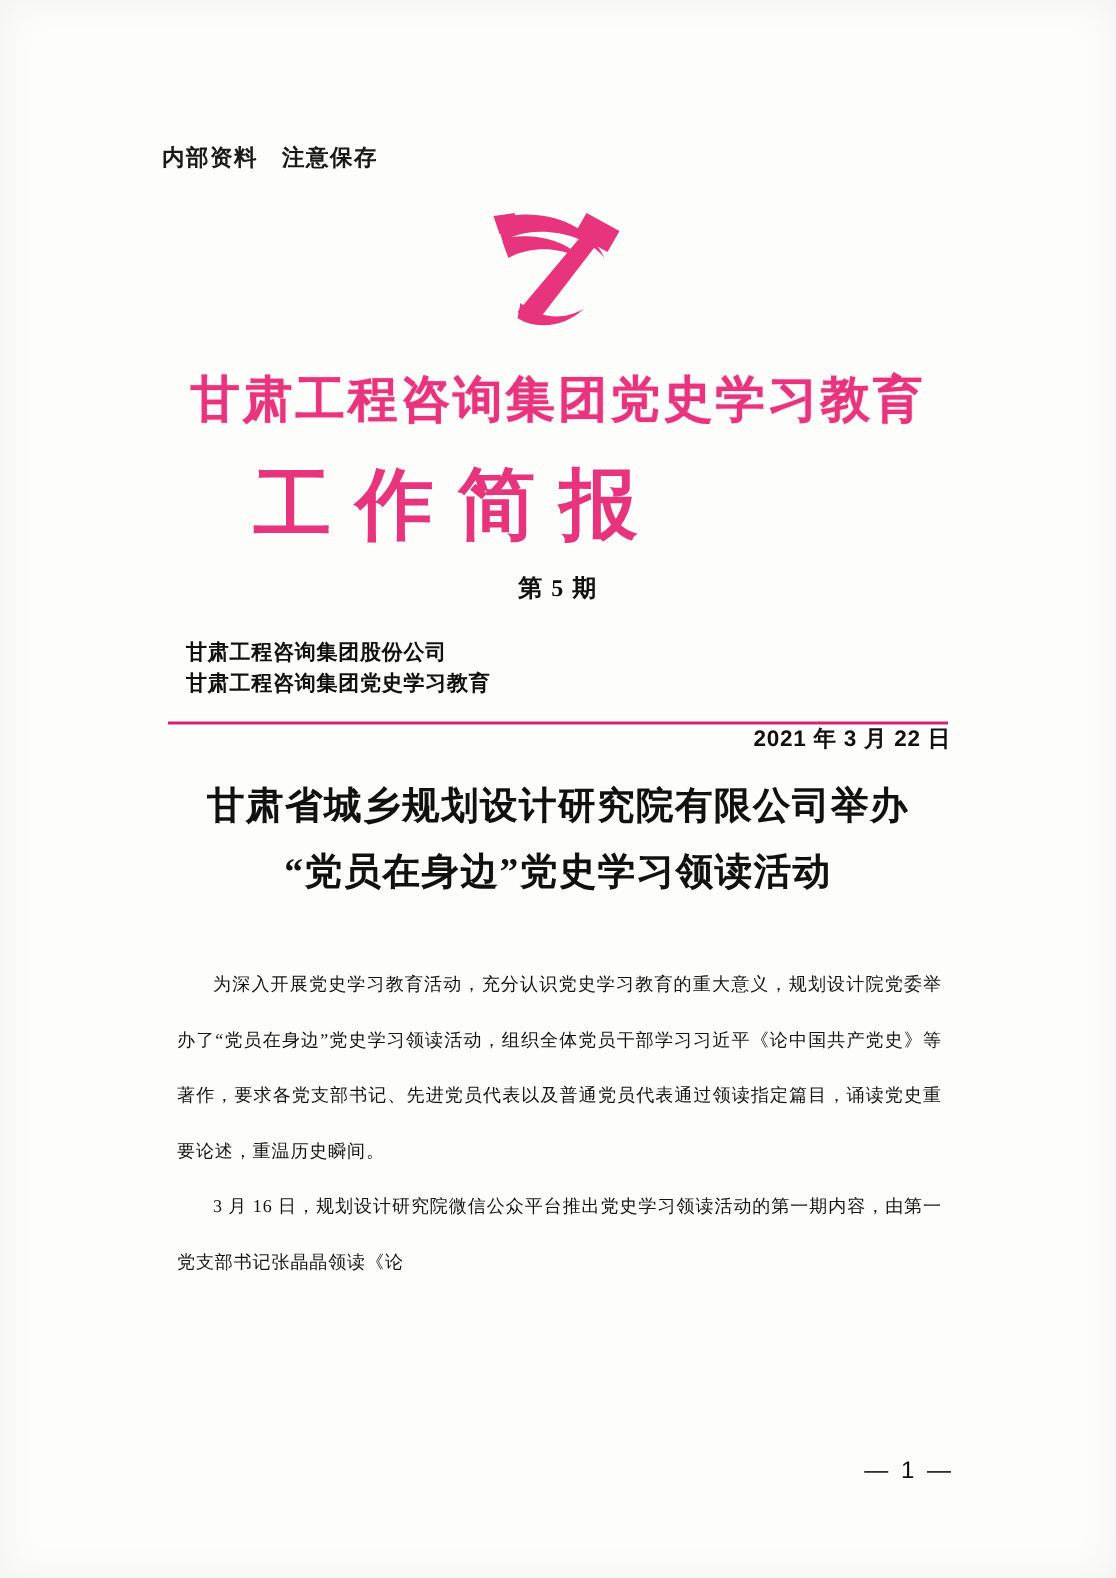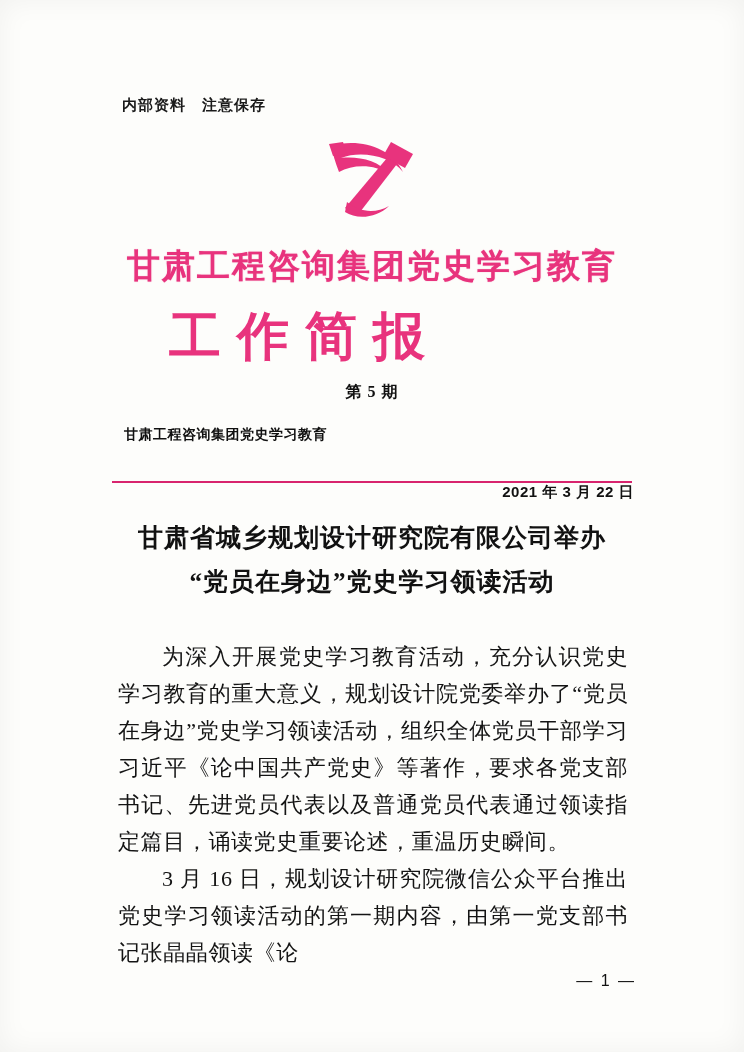--- a/index.html
+++ b/index.html
@@ -19,21 +19,21 @@
     position: relative;
     width: 744px;
     height: 1052px;
     background: #fdfdfb;
     box-sizing: border-box;
   }
   
   .confidential {
     position: absolute;
     top: 96px;
-    left: 122px;
+    left: 108px;
     font-size: 15px;
     font-family: "Liberation Sans", "DejaVu Sans", sans-serif;
     font-weight: 700;
     letter-spacing: 1px;
     color: #1a1a1a;
     white-space: nowrap;
   }
   .confidential .gap {
     display: inline-block;
     width: 16px;
@@ -134,21 +134,21 @@
     color: #111;
     font-family: "Liberation Serif", "DejaVu Serif", serif;
     letter-spacing: 1px;
   }
   
   .body-text {
     position: absolute;
     top: 638px;
     left: 118px;
     width: 510px;
-    font-size: 22px;
+    font-size: 12px;
     line-height: 37px;
     color: #141414;
     letter-spacing: 0.6px;
     text-align: justify;
     font-family: "Liberation Serif", "DejaVu Serif", serif;
   }
   .body-text p {
     margin: 0;
     text-indent: 2em;
   }
@@ -197,20 +197,21 @@
         </g>
       </svg>
     </span>
   </div>
 
   <div class="masthead-line1">甘肃工程咨询集团党史学习教育</div>
   <div class="masthead-line2">工作简报</div>
   <div class="issue-no">第 5 期</div>
 
   <div class="issuer">
+    <div>甘肃工程咨询集团股份公司</div>
     <div>甘肃工程咨询集团党史学习教育</div>
   </div>
 
   <div class="issue-date">2021 年 3 月 22 日</div>
 
   <div class="rule"></div>
 
   <div class="article-title">
     <div>甘肃省城乡规划设计研究院有限公司举办</div>
     <div>“党员在身边”党史学习领读活动</div>

